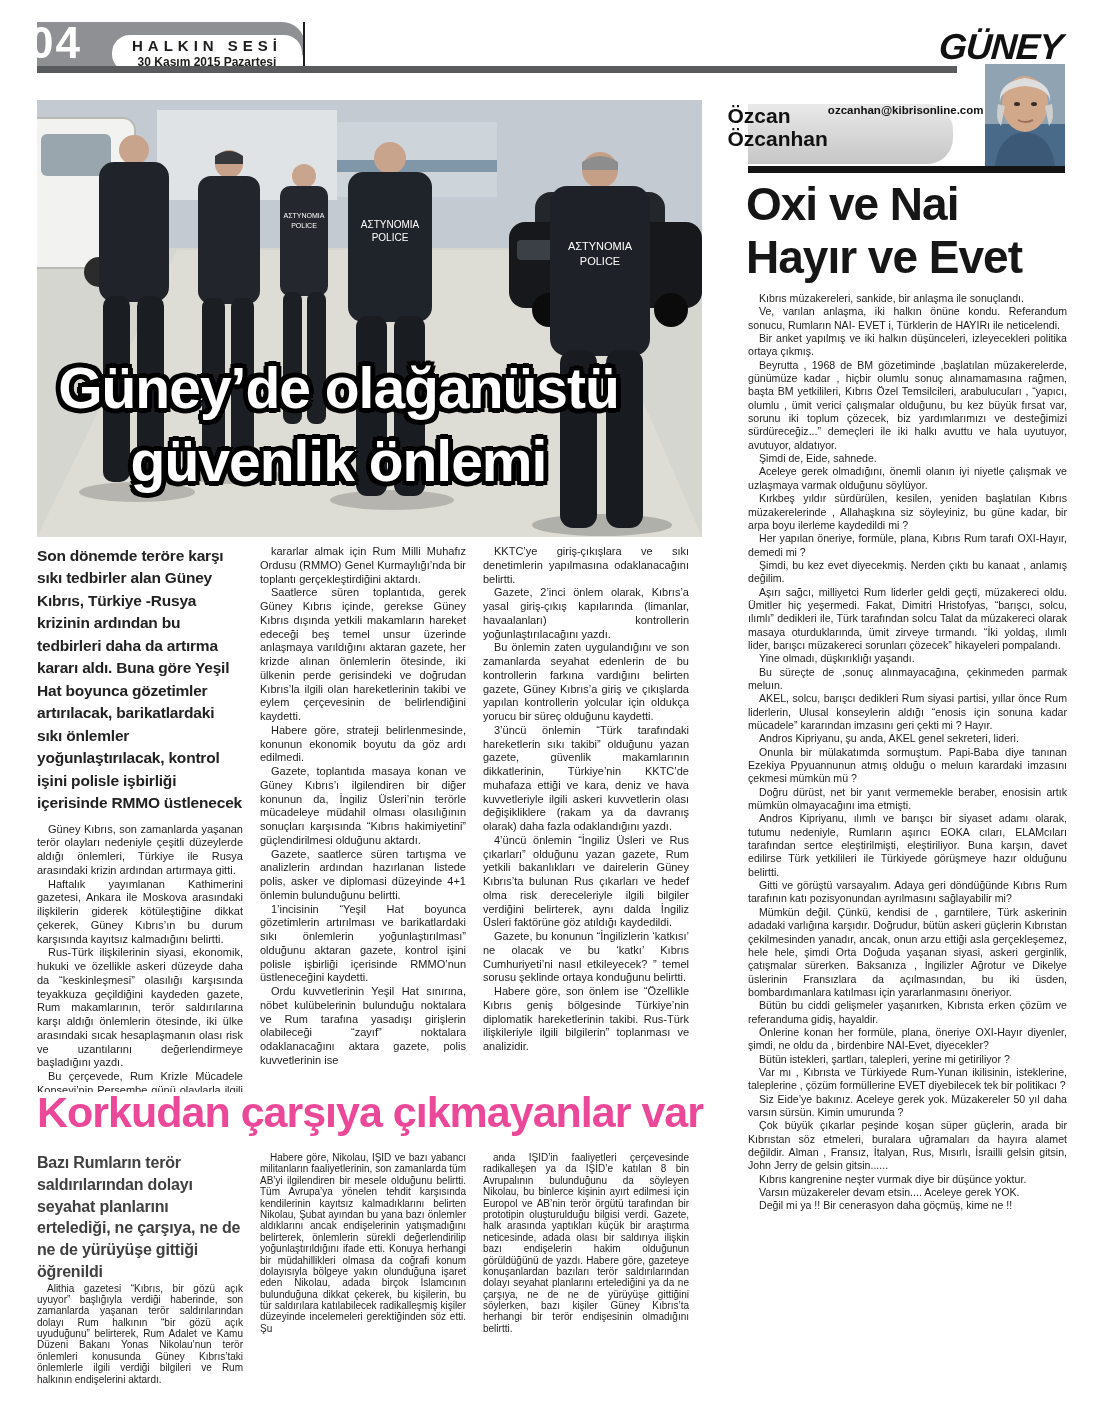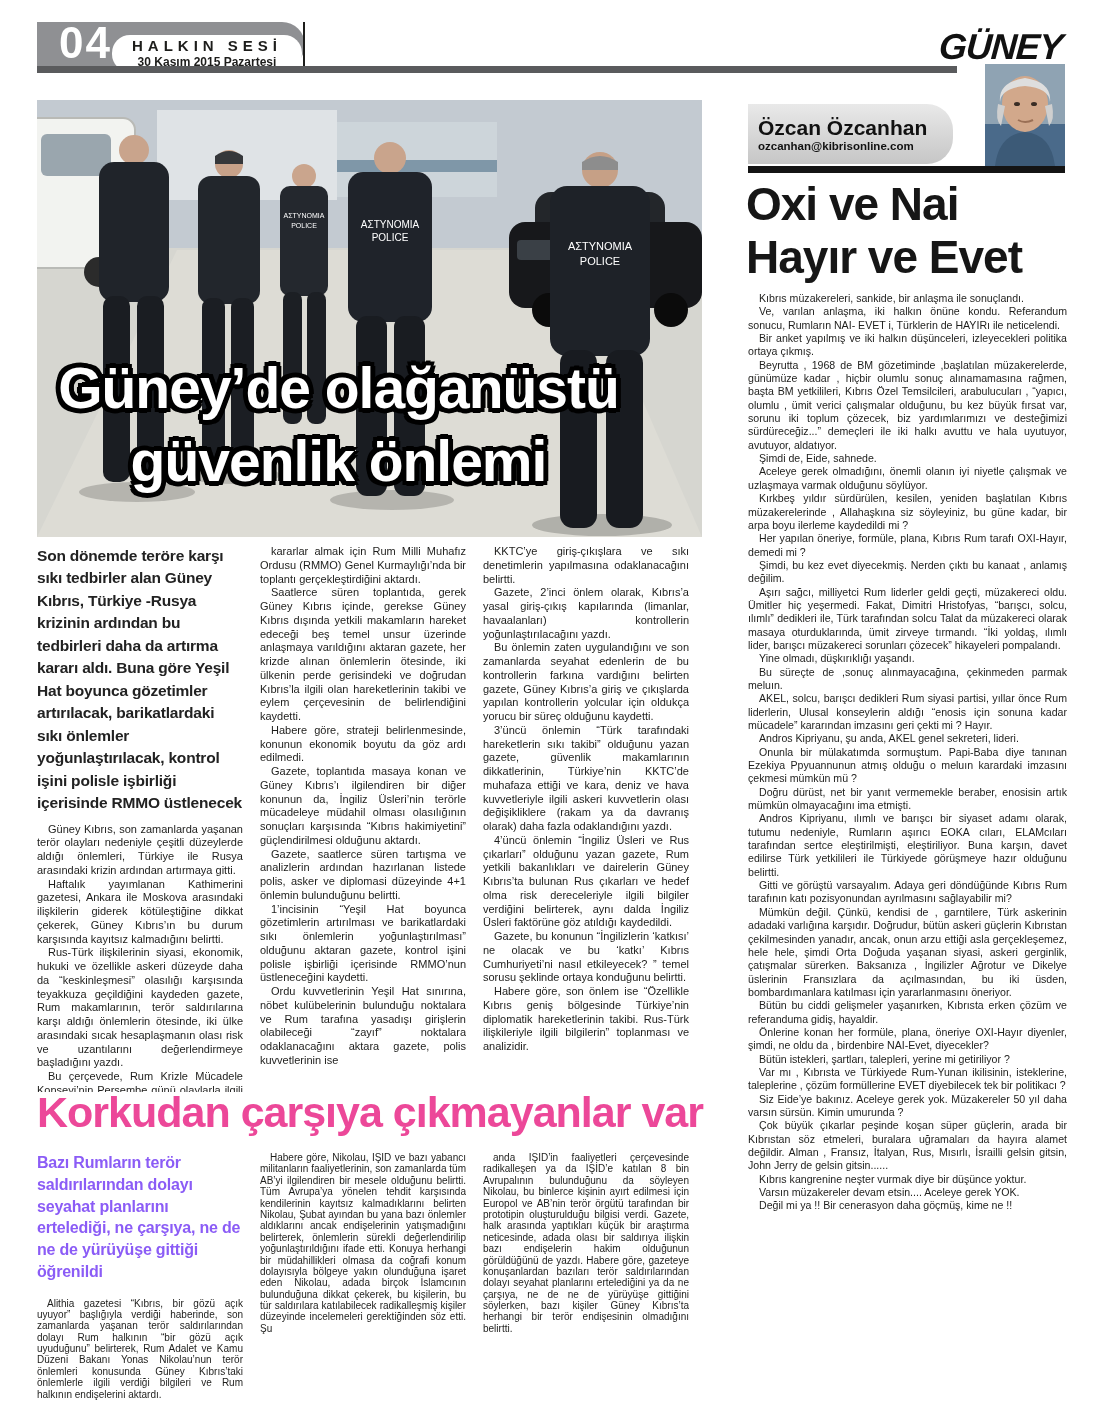--- a/index.html
+++ b/index.html
@@ -1,33 +1,33 @@
 <!DOCTYPE html>
 <html><head>
 <meta charset="utf-8">
 <style>
   html,body{margin:0;padding:0;background:#e9e9e9;}
   #page{position:relative;width:1102px;height:1417px;background:#ffffff;overflow:hidden;
         font-family:"Liberation Sans",sans-serif;color:#1d1d1b;}
   
   .hdr-band{position:absolute;left:37px;top:22px;width:268px;height:46px;background:#8f9093;border-radius:0 24px 24px 0;}
-  .page-num{position:absolute;left:59px;top:18px;font-size:44px;font-weight:bold;color:#fff;letter-spacing:2px;}
+  .page-num{position:absolute;left:29px;top:18px;font-size:44px;font-weight:bold;color:#fff;letter-spacing:2px;}
   .hdr-pill{position:absolute;left:112px;top:27px;width:190px;height:37px;background:#fff;border-radius:18px;
             display:flex;flex-direction:column;align-items:center;justify-content:center;margin-top:8px;}
   .paper-name{font-size:15px;font-weight:bold;letter-spacing:5px;color:#1d1d1b;line-height:1.1;white-space:nowrap;}
   .paper-date{font-size:12px;font-weight:bold;color:#1d1d1b;line-height:1.2;white-space:nowrap;}
   .hdr-divider{position:absolute;left:303px;top:22px;width:2px;height:46px;background:#1d1d1b;}
   .hdr-rule{position:absolute;left:37px;top:66px;width:920px;height:7px;background:#5a5b5d;}
   .guney-logo{position:absolute;right:40px;top:26px;font-size:36px;font-weight:bold;font-style:italic;
               letter-spacing:-1px;color:#111;transform:skewX(-4deg);}
   
   .colmn-photo{position:absolute;left:985px;top:64px;width:80px;height:102px;overflow:hidden;}
   .colmn-box{position:absolute;left:748px;top:104px;width:205px;height:60px;
              background:linear-gradient(#e9e9e9,#c6c6c6);border-radius:0 26px 26px 0;
-             display:flex;flex-direction:column;justify-content:center;padding-left:10px;box-sizing:border-box;}
+             display:flex;flex-direction:row;justify-content:center;padding-left:10px;box-sizing:border-box;}
   .colmn-name{font-size:21px;font-weight:bold;color:#111;line-height:1.1;}
   .colmn-email{font-size:11.5px;font-weight:bold;color:#111;}
   .colmn-bar{position:absolute;left:748px;top:166px;width:317px;height:7px;background:#141414;}
   
   .oxi-title{position:absolute;left:746px;top:178px;width:330px;font-size:46px;font-weight:bold;
              line-height:1.16;color:#161616;letter-spacing:-1px;}
   .oxi-body{position:absolute;left:748px;top:292px;width:319px;height:1118px;overflow:hidden;
             font-size:10.6px;line-height:1.26;text-align:justify;color:#1d1d1b;}
   .oxi-body p{margin:0;text-indent:11px;}
   
@@ -43,22 +43,22 @@
   #mcol1{left:37px;} #mcol2{left:260px;} #mcol3{left:483px;}
   .m-intro{font-size:15.5px;font-weight:bold;line-height:1.45;text-align:left;color:#222;
            margin:0 0 8px 0;letter-spacing:-0.2px;}
   
   .btm-headline{position:absolute;left:37px;top:1088px;width:670px;font-size:43px;font-weight:bold;
                 color:#ec4899;letter-spacing:-1px;}
   .bcol{position:absolute;top:1152px;width:206px;height:258px;overflow:hidden;
         font-size:10px;line-height:1.14;text-align:justify;color:#1d1d1b;}
   .bcol p{margin:0;text-indent:10px;}
   #bcol1{left:37px;} #bcol2{left:260px;} #bcol3{left:483px;}
-  .b-intro{font-size:16px;font-weight:bold;line-height:1.36;text-align:left;color:#8b5cf6;
-           margin:0 0 15px 0;letter-spacing:-0.2px;}
+  .b-intro{font-size:16px;font-weight:bold;line-height:1.36;text-align:left;color:#404040;
+           margin:0 0 0 0;letter-spacing:-0.2px;}
 </style>
 </head>
 <body>
 
 <div id="page">
 
   <div class="hdr-band"></div>
   <div class="page-num">04</div>
   <div class="hdr-pill">
     <div class="paper-name">HALKIN SESİ</div>

